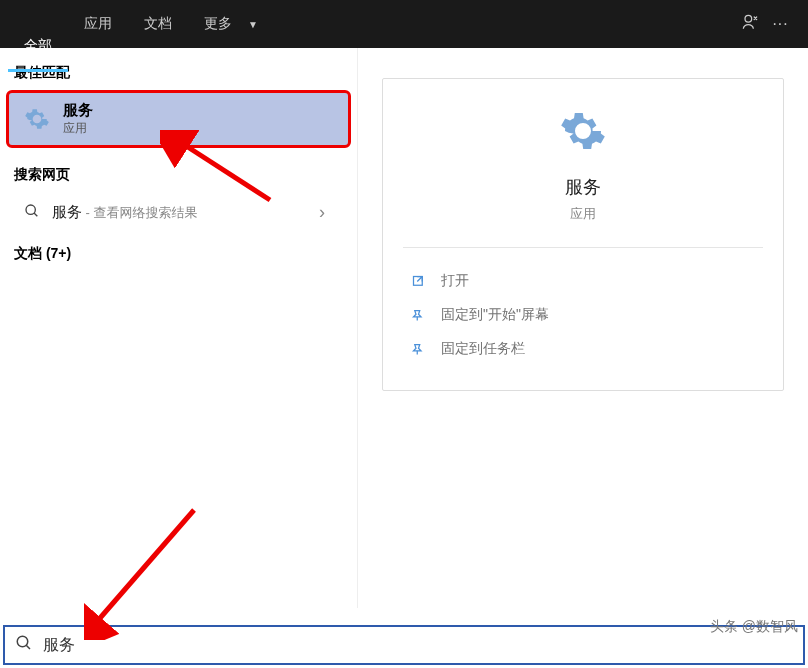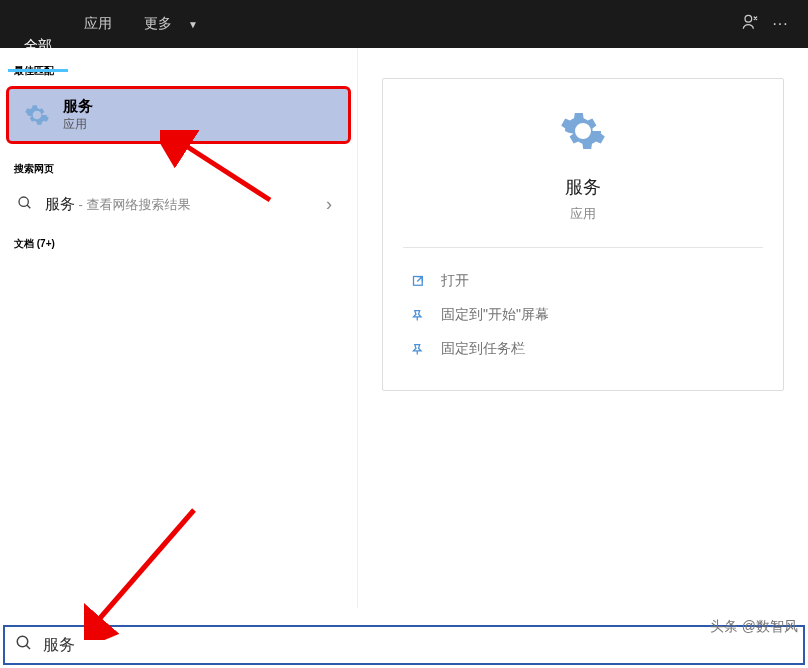--- a/index.html
+++ b/index.html
@@ -28,21 +28,21 @@
       border-bottom: 3px solid #4cc2ff;
       margin-top: 47px;
     }
     .tab.more { display: flex; gap: 16px; align-items: center; }
     .chevron-down { font-size: 10px; }
     .topbar-right { margin-left: auto; display: flex; gap: 12px; align-items: center; padding-right: 12px; }
     .feedback-icon, .more-icon { color: #ccc; font-size: 16px; cursor: pointer; }
     
     .main { display: flex; height: 560px; }
     .left-panel { width: 358px; background: #fff; padding-top: 12px; border-right: 1px solid #eee; }
-    .section-header { font-size: 10px; font-weight: 600; padding: 4px 14px 8px; color: #000; }
+    .section-header { font-size: 14px; font-weight: 600; padding: 4px 14px 8px; color: #000; }
     
     .best-match {
       background: #b8c4e4;
       height: 58px;
       display: flex;
       align-items: center;
       padding: 0 14px;
       border: 3px solid #ed0000;
       border-radius: 6px;
       margin: 0 6px 14px 6px;
@@ -50,21 +50,21 @@
     }
     .gear-small {
       width: 28px; height: 28px;
       display: flex; align-items: center; justify-content: center;
     }
     .bm-title { font-size: 15px; font-weight: 700; color: #000; }
     .bm-sub { font-size: 12px; color: #555; }
     
     .web-row {
       display: flex; align-items: center; gap: 10px;
-      padding: 10px 17px;
+      padding: 10px 24px;
       cursor: pointer;
     }
     .web-search-icon { color: #444; font-size: 15px; width: 18px; }
     .web-text { font-size: 15px; color: #222; }
     .web-sub { color: #888; font-size: 13px; }
     .web-chevron { margin-left: auto; color: #888; font-size: 18px; padding-right: 8px;}
     
     .right-panel { flex: 1; padding: 30px 24px 0; }
     .preview-card {
       border: 1px solid #ddd;
@@ -108,20 +108,21 @@
     .arrow2 { left: 84px; top: 500px; }
     
     .gear-svg { fill: #7aa8d8; }
   </style>
 </head>
 <body>
 
 <div class="topbar">
   <div class="tab active">全部</div>
   <div class="tab">应用</div>
+  <div class="tab">文档</div>
   <div class="tab more">
     <span>更多</span>
     <span class="chevron-down">▼</span>
   </div>
   <div class="topbar-right">
     <span class="feedback-icon">
       <svg width="20" height="20" viewBox="0 0 24 24" fill="none" stroke="#ccc" stroke-width="1.5">
           <circle cx="10" cy="8" r="4"></circle>
           <path d="M4 20c0-3 3-5 6-5s6 2 6 5"></path>
           <path d="M17 6l3 3M20 6l-3 3" stroke-linecap="round"></path>

